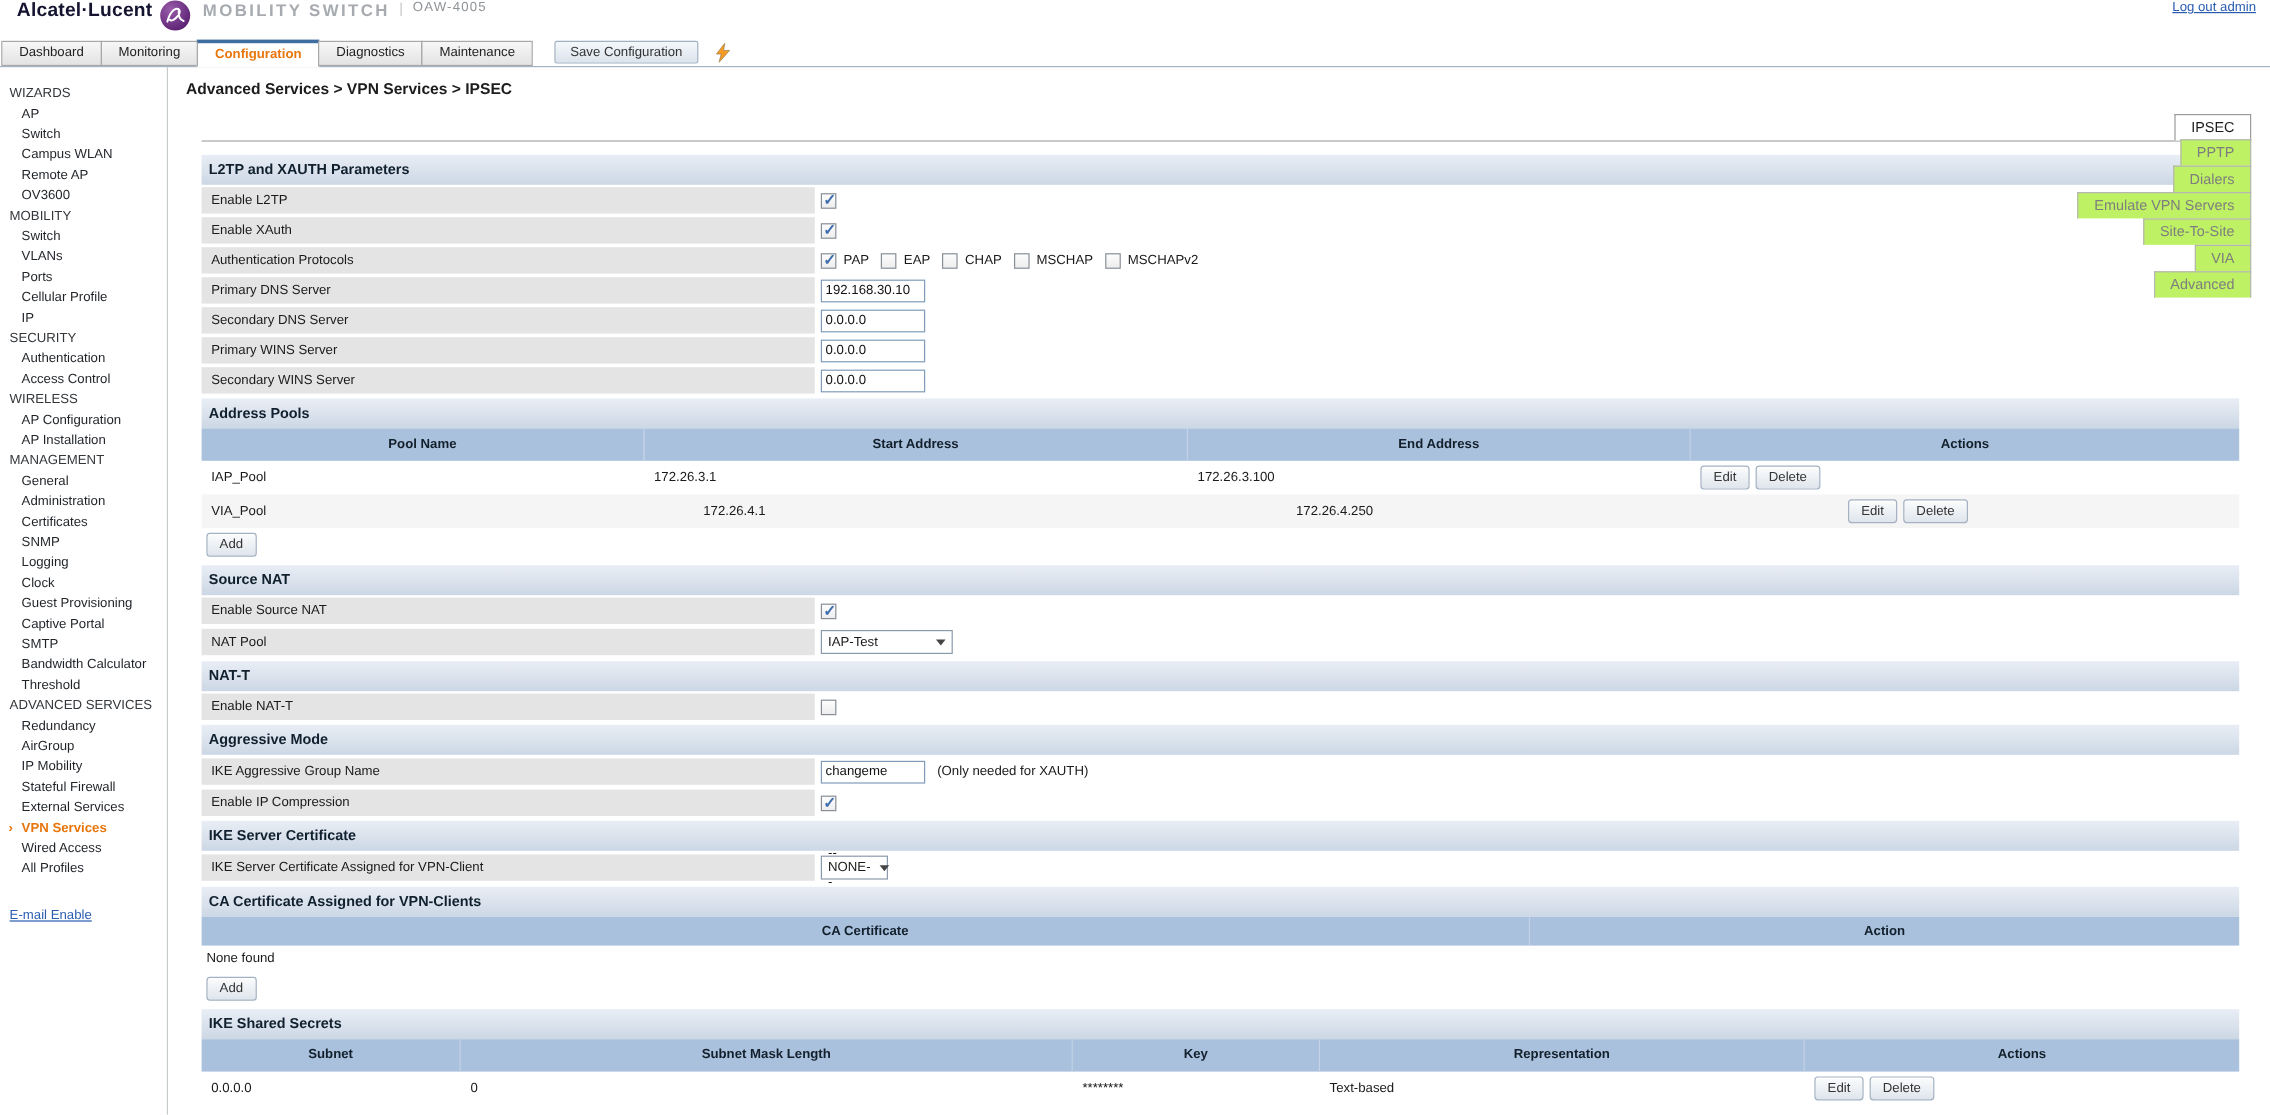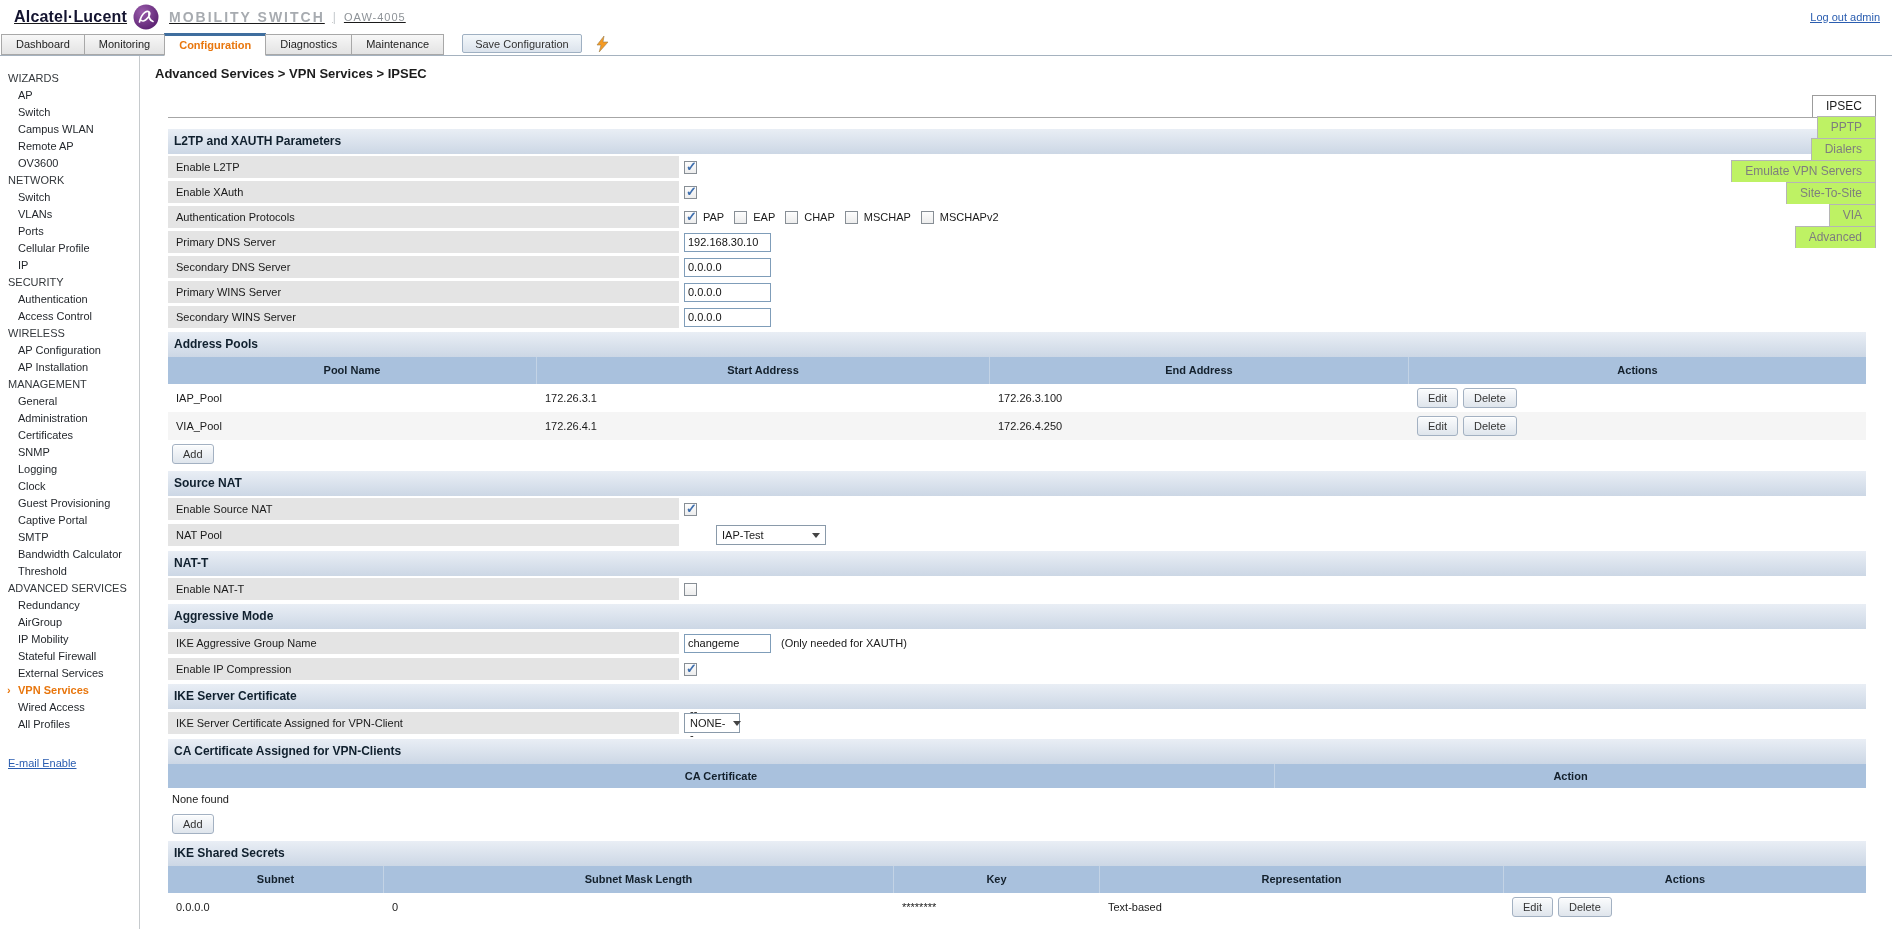--- a/index.html
+++ b/index.html
@@ -1,20 +1,20 @@
 <!DOCTYPE html>
 <html><head>
 <meta charset="utf-8">
 <style>
   * { margin:0; padding:0; box-sizing:border-box; }
   html,body { width:1892px; height:929px; overflow:hidden; background:#fff;
     font-family:"Liberation Sans", sans-serif; font-size:11px; color:#1a1a1a; }
 
   
-  .header { height:33px; display:flex; align-items:center; padding:0 12px 0 14px; background:#fff;text-decoration:underline; }
+  .header { height:33px; display:flex; align-items:flex-start; padding:0 12px 0 14px; background:#fff; }
   .brand { font-size:16px; font-weight:bold; color:#141430; letter-spacing:.2px; }
   .logo-svg { margin:0 10px 0 6px; display:block; }
   .product { font-size:14px; color:#a7abb0; letter-spacing:2px; font-weight:bold; }
   .model-sep { color:#c4c8cc; margin:0 8px; font-size:12px; }
   .model { font-size:11px; color:#8e9398; letter-spacing:1px; }
   .spacer { flex:1; }
   a.logout { color:#2a5db0; text-decoration:underline; font-size:11px; cursor:pointer; }
 
   
   .tabbar { height:23px; display:flex; align-items:flex-end; border-bottom:1px solid #a5b2bf; background:#fff; padding-left:2px; }
@@ -62,21 +62,21 @@
   .select .arr { width:0; height:0; border-left:4px solid transparent; border-right:4px solid transparent;
             border-top:5px solid #444; margin-left:8px; }
 
   
   .tbl-head { display:flex; }
   .tbl-head .th { height:27px; line-height:27px; background:#a9c1dd; font-weight:bold; color:#13202c;
                   text-align:center; border-right:1px solid #c3d3e5; }
   .tbl-head .th:last-child { border-right:none; }
   .tbl-row { display:flex; }
   .tbl-row .td { height:28px; line-height:28px; padding-left:8px; }
-  .tbl-row.alt { background:#f5f5f5; }
+  .tbl-row.alt { background:#f5f5f5;gap:41px; }
   .btn { height:20px; padding:0 10px; font-size:11px; color:#333; background:linear-gradient(#fbfcfd,#dfe5ec);
          border:1px solid #a3b1c2; border-radius:3px; cursor:pointer; box-shadow:inset 0 1px 0 #fff; }
   .row-btns { display:flex; gap:5px; align-items:center; height:28px; padding-left:8px; }
   .add-wrap { padding:4px 0 4px 4px; }
 
   
   .ap-c0{width:369px;} .ap-c1{width:453px;} .ap-c2{width:419px;} .ap-c3{flex:1;}
   
   .ca-c0{width:1107px;} .ca-c1{flex:1;}
   
@@ -120,21 +120,21 @@
 <div class="layout">
 
   <div class="sidebar">
     <div class="side-head">WIZARDS</div>
     <div class="side-item">AP</div>
     <div class="side-item">Switch</div>
     <div class="side-item">Campus WLAN</div>
     <div class="side-item">Remote AP</div>
     <div class="side-item">OV3600</div>
 
-    <div class="side-head">NETWORK</div>
+    <div class="side-head">MOBILITY</div>
     <div class="side-item">Switch</div>
     <div class="side-item">VLANs</div>
     <div class="side-item">Ports</div>
     <div class="side-item">Cellular Profile</div>
     <div class="side-item">IP</div>
 
     <div class="side-head">SECURITY</div>
     <div class="side-item">Authentication</div>
     <div class="side-item">Access Control</div>
 
@@ -266,21 +266,21 @@
       <div class="sec-head">Source NAT</div>
       <div class="form-row">
         <div class="form-label">Enable Source NAT</div>
         <div class="form-value">
             <span class="cb checked"></span>
           </div>
       </div>
       <div class="form-row" style="height:26px;">
         <div class="form-label">NAT Pool</div>
         <div class="form-value">
-          <span class="select" style="width:110px;margin-left:32px;">
+          <span class="select" style="width:110px;">
             <span>IAP-Test</span>
             <span class="arr"></span>
           </span>
         </div>
       </div>
 
       <div class="sec-head">NAT-T</div>
       <div class="form-row">
         <div class="form-label">Enable NAT-T</div>
         <div class="form-value">

